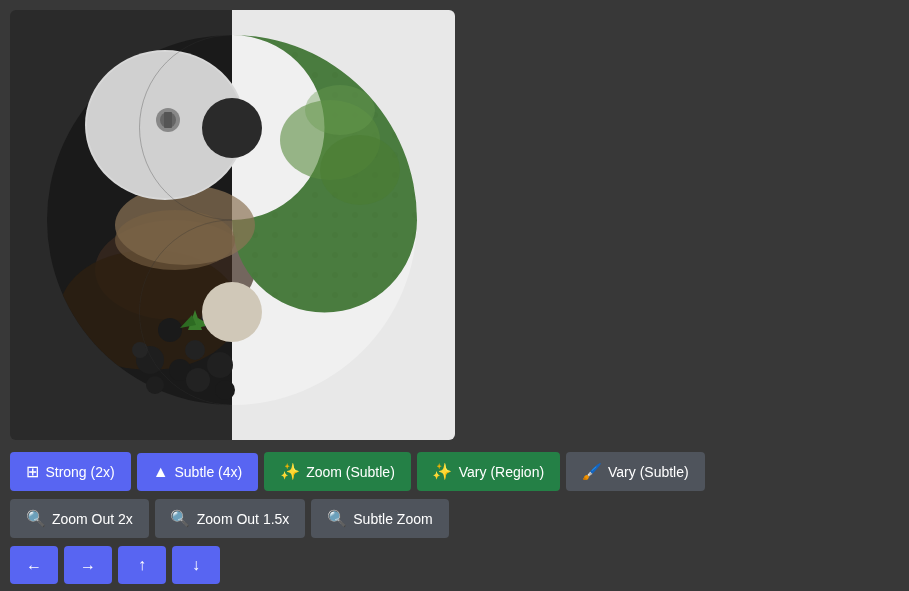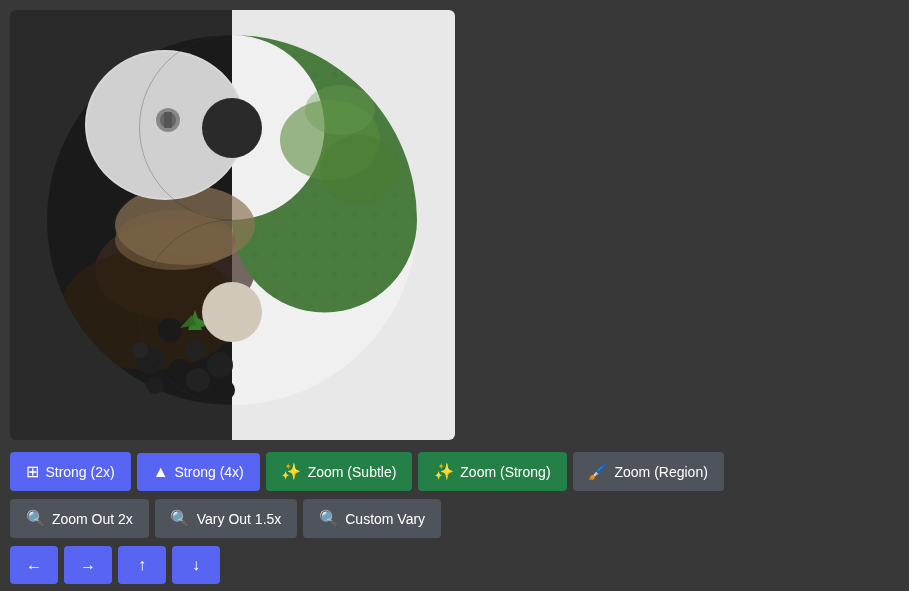--- a/index.html
+++ b/index.html
@@ -172,48 +172,48 @@
 
   <div class="controls-area">
 
     <div class="button-row">
       <button class="btn btn-blue">
         <span class="btn-icon">⊞</span>
         <span>Strong (2x)</span>
       </button>
       <button class="btn btn-blue">
         <span class="btn-icon">▲</span>
-        <span>Strong (4x)</span>
+        <span>Subtle (4x)</span>
       </button>
       <button class="btn btn-green">
         <span class="btn-icon">✨</span>
         <span>Zoom (Subtle)</span>
       </button>
       <button class="btn btn-green">
         <span class="btn-icon">✨</span>
-        <span>Zoom (Strong)</span>
+        <span>Vary (Region)</span>
       </button>
       <button class="btn btn-dark">
         <span class="btn-icon">🖌️</span>
-        <span>Zoom (Region)</span>
+        <span>Vary (Subtle)</span>
       </button>
     </div>
 
     <div class="button-row">
       <button class="btn btn-dark">
         <span class="btn-icon">🔍</span>
         <span>Zoom Out 2x</span>
       </button>
       <button class="btn btn-dark">
         <span class="btn-icon">🔍</span>
-        <span>Vary Out 1.5x</span>
+        <span>Zoom Out 1.5x</span>
       </button>
       <button class="btn btn-dark">
         <span class="btn-icon">🔍</span>
-        <span>Custom Vary</span>
+        <span>Subtle Zoom</span>
       </button>
     </div>
 
     <div class="button-row">
       <button class="btn btn-arrow">
         <span>←</span>
       </button>
       <button class="btn btn-arrow">
         <span>→</span>
       </button>

